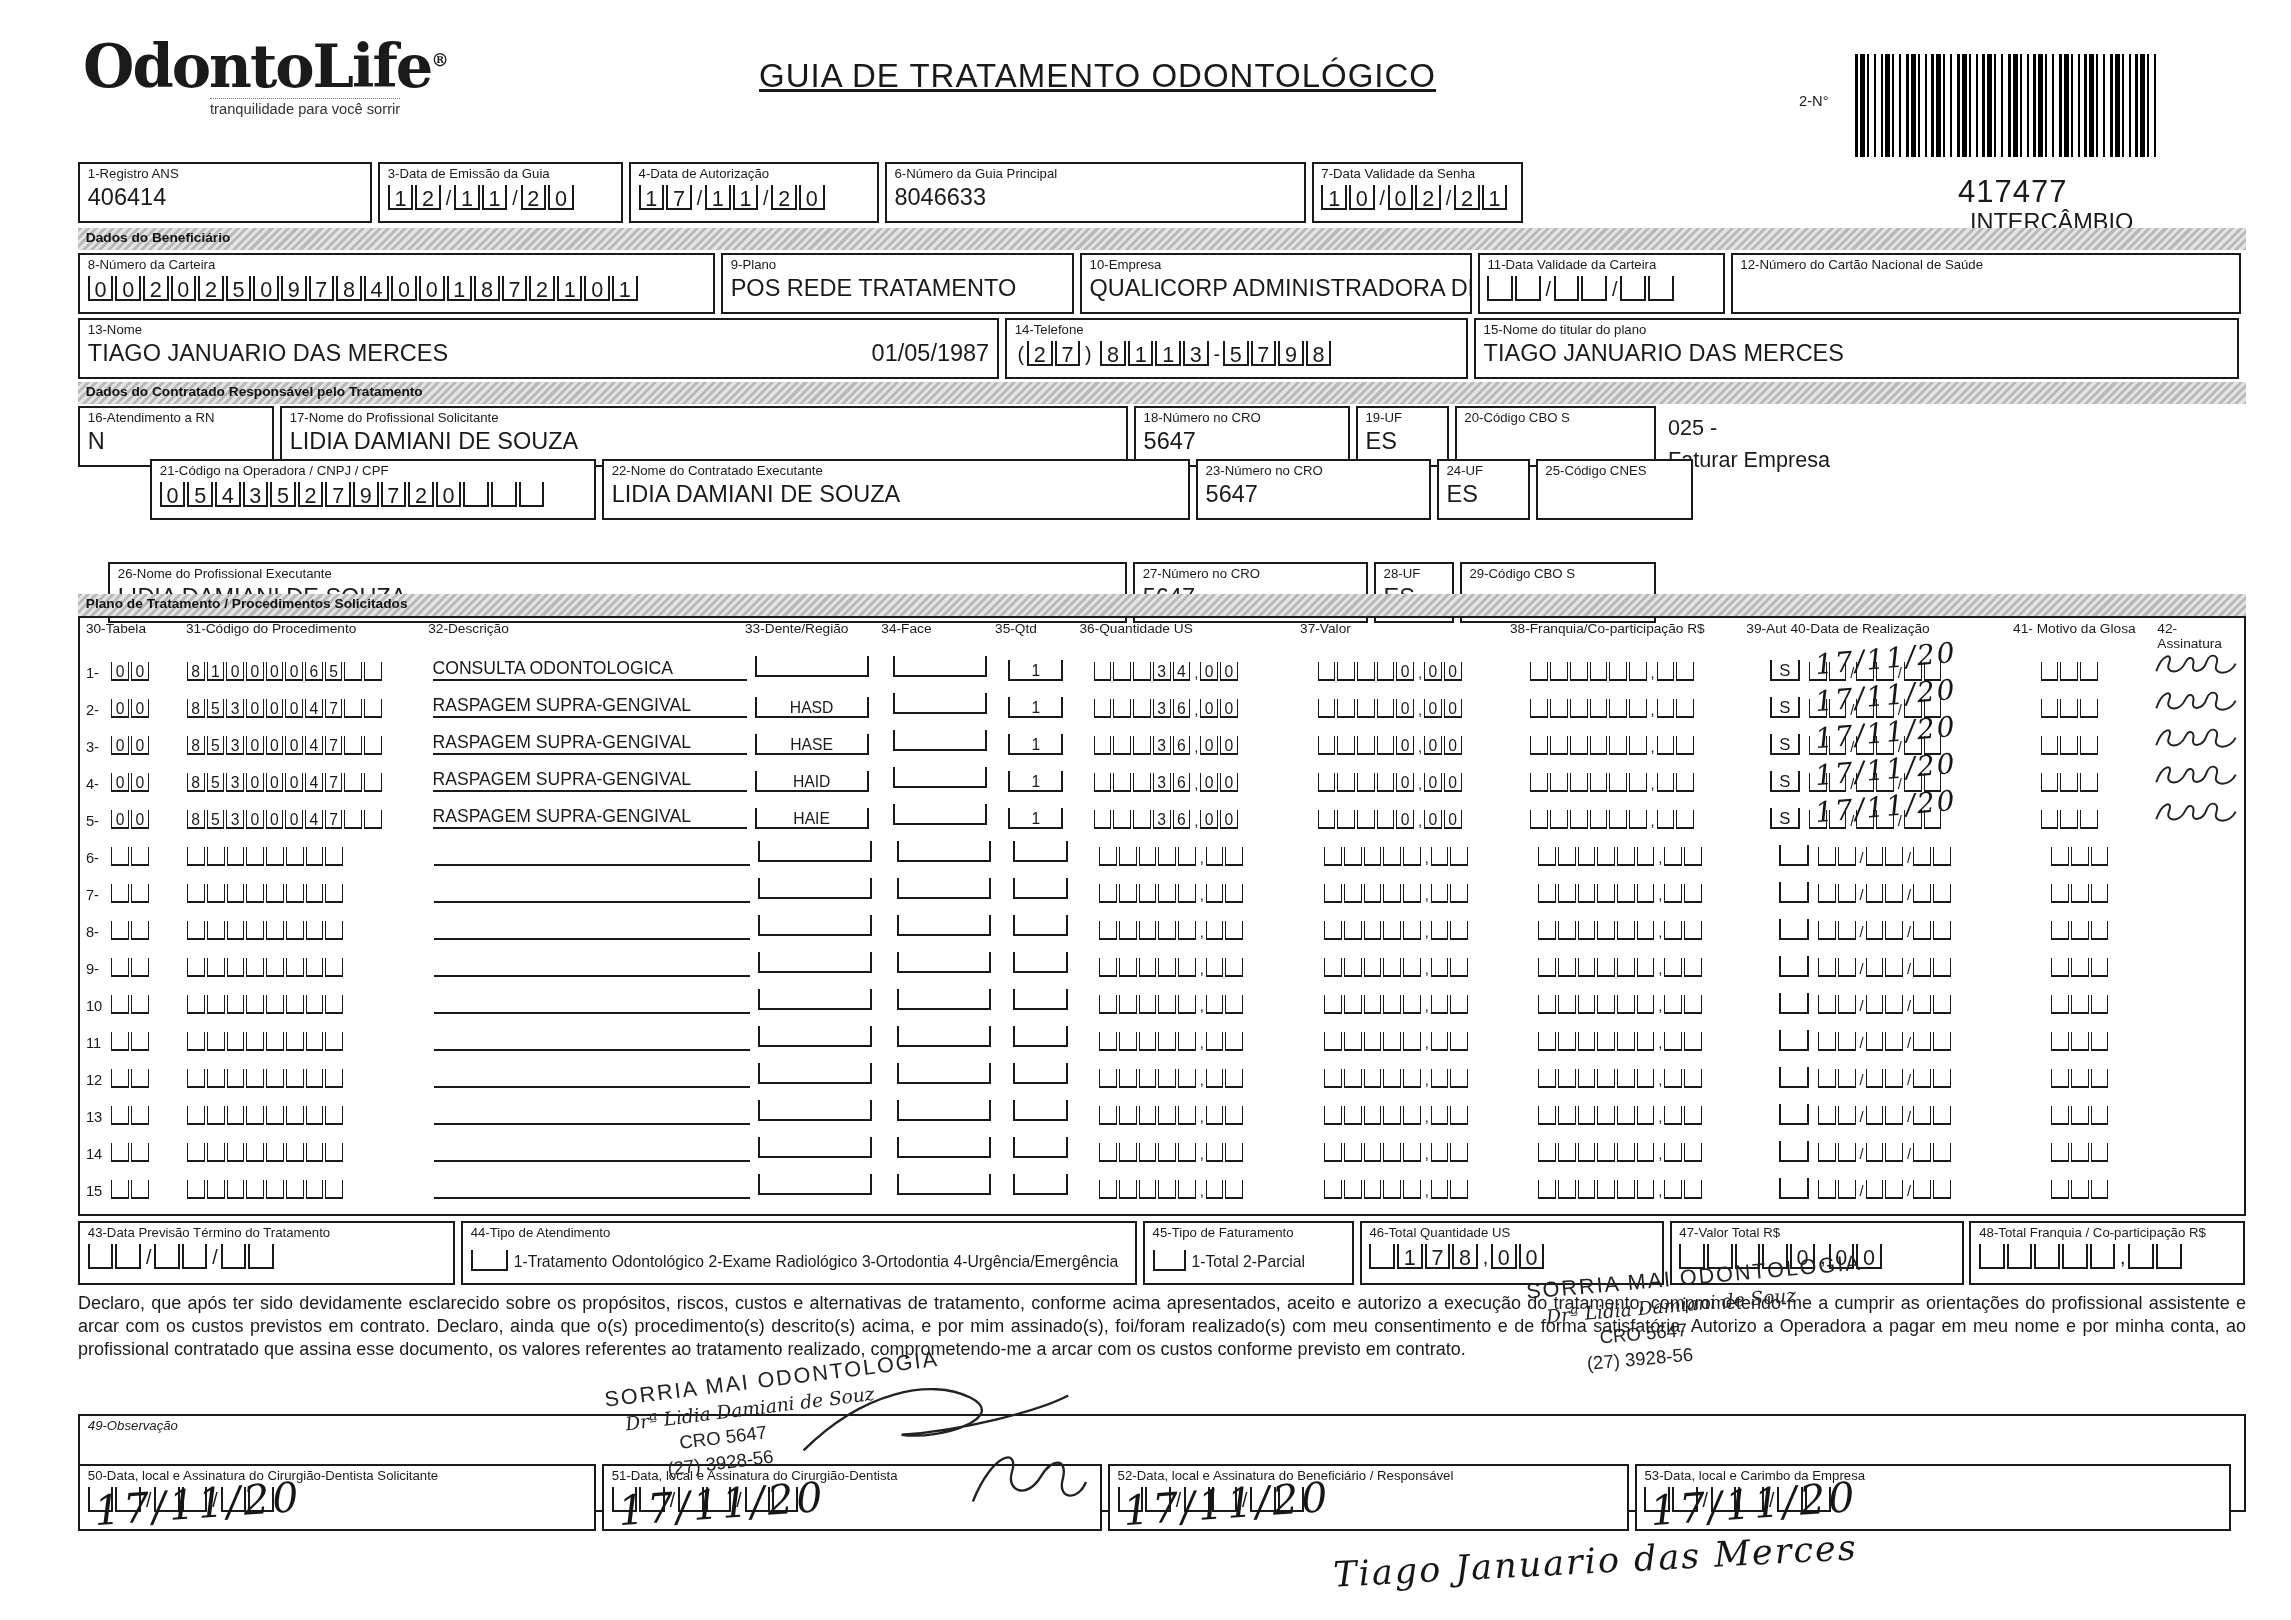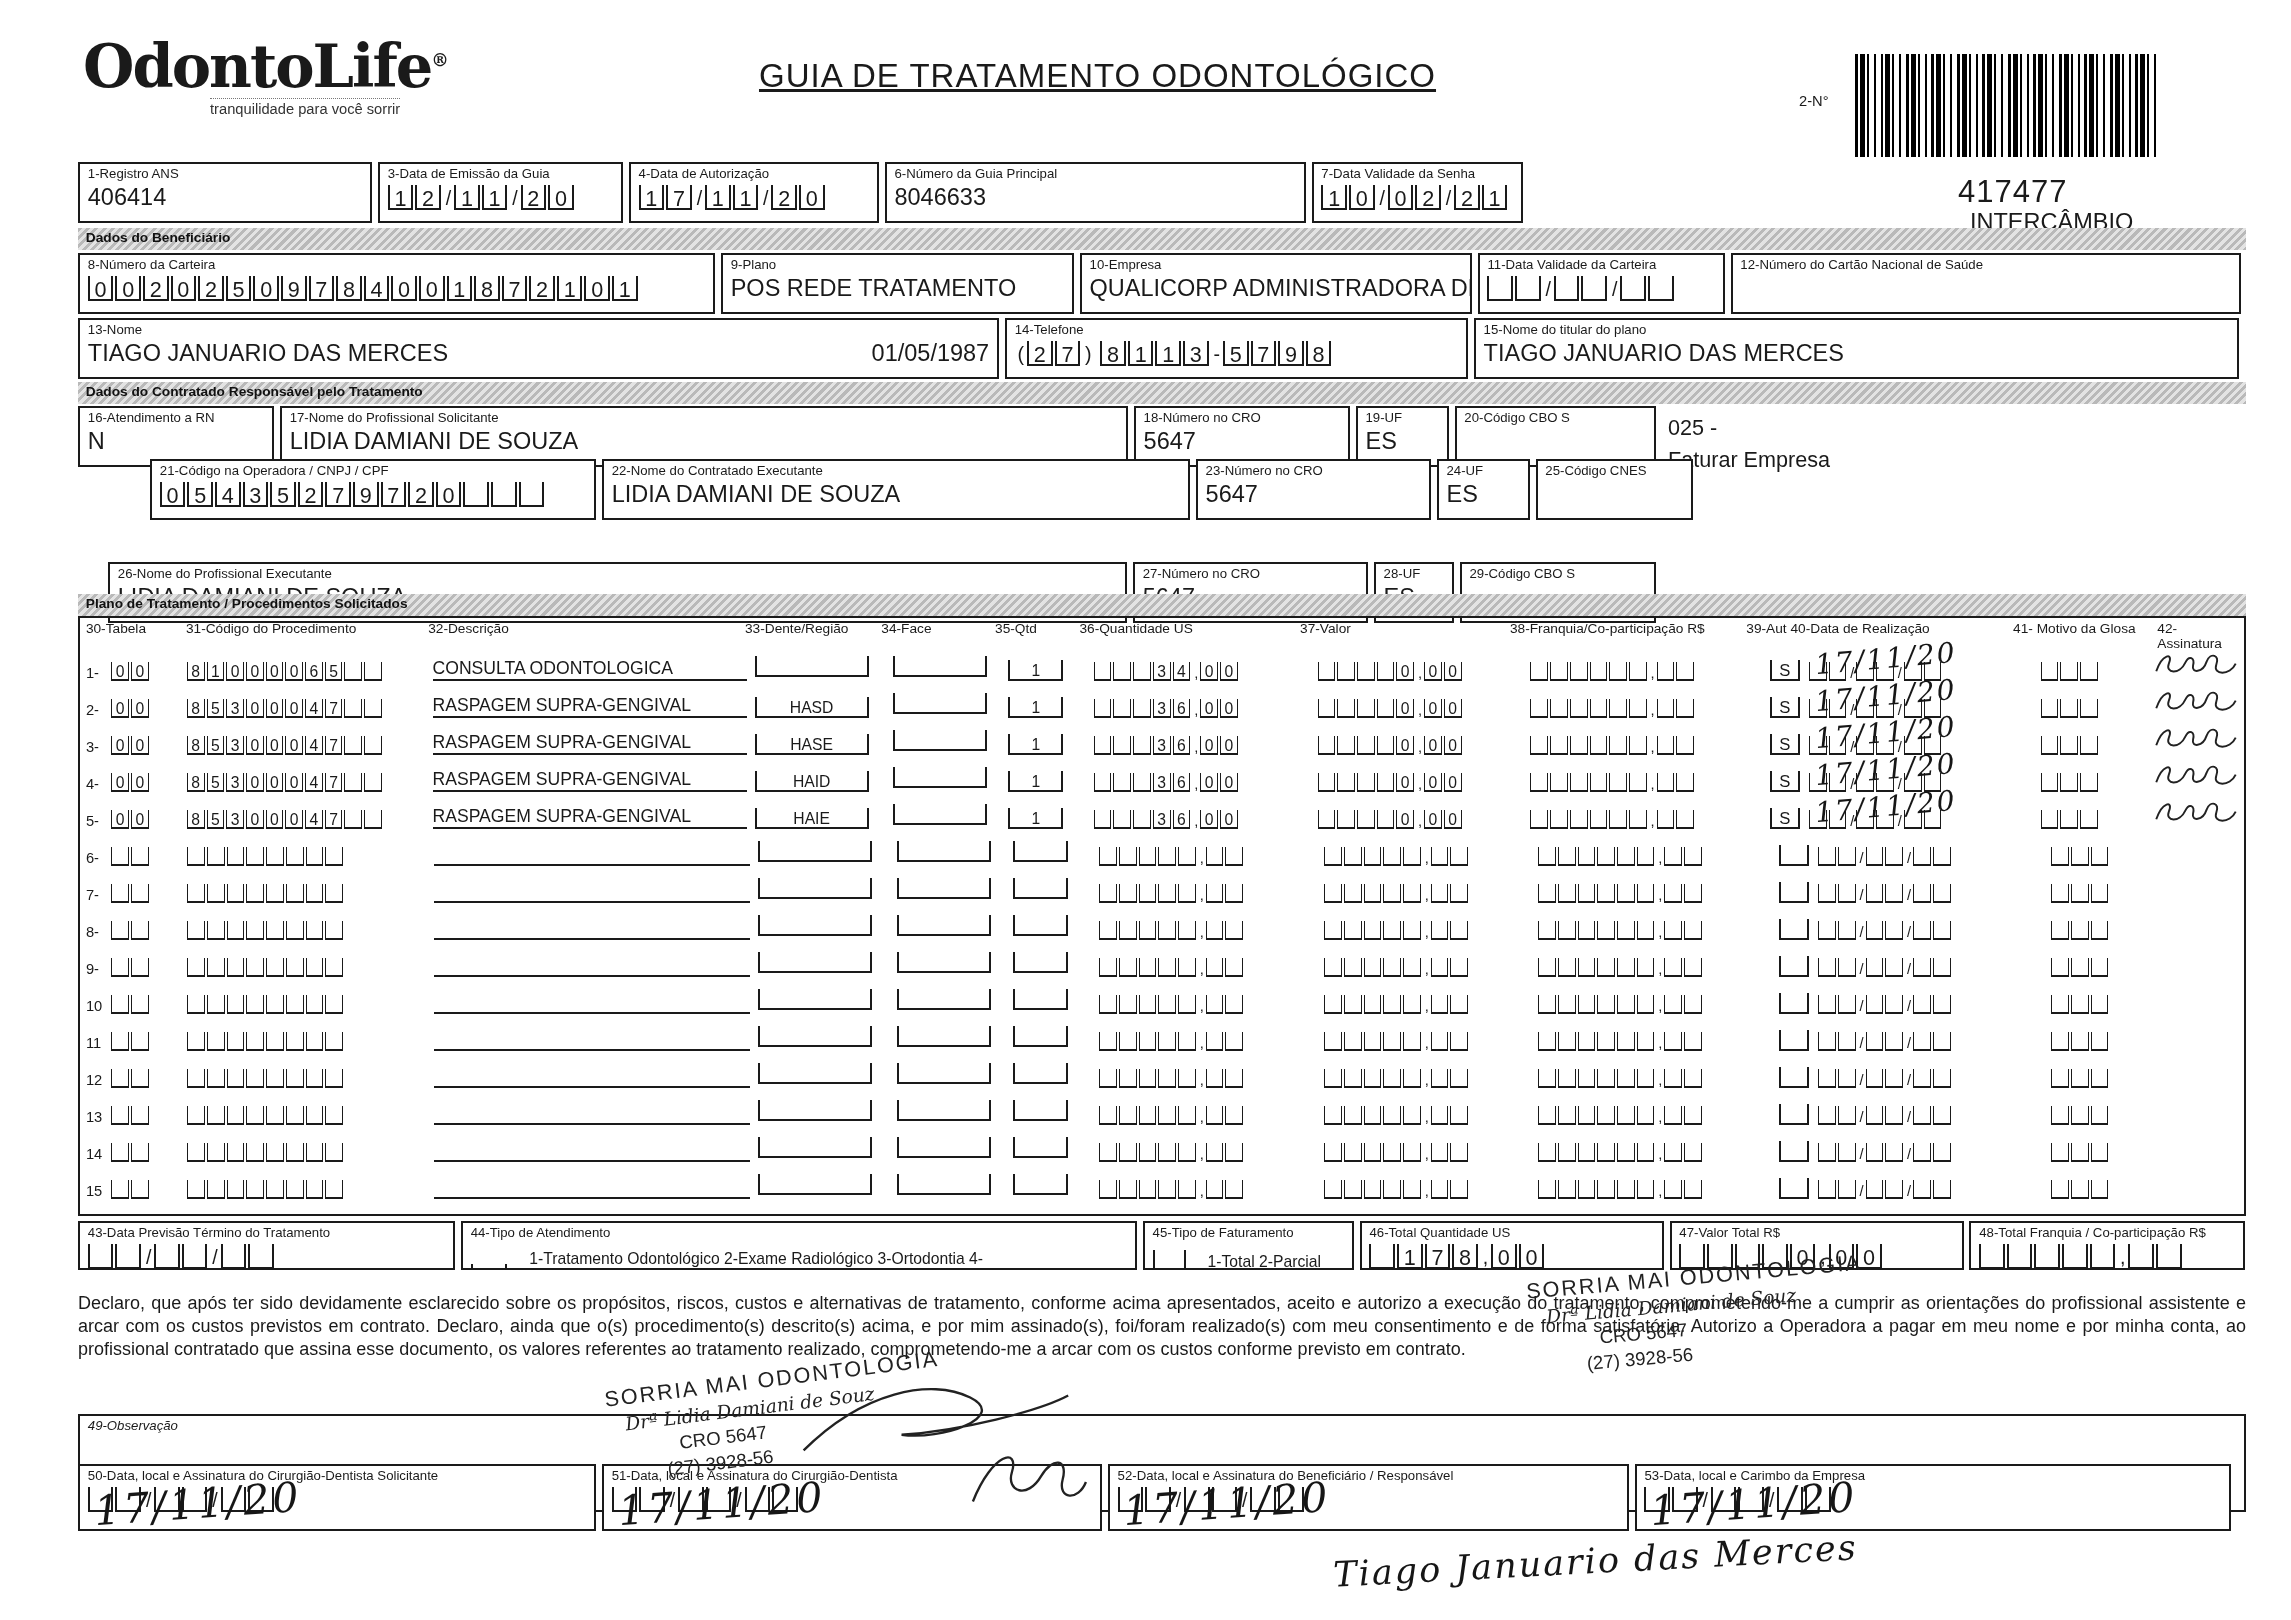--- a/index.html
+++ b/index.html
@@ -59,21 +59,21 @@
            background:repeating-linear-gradient(90deg,#000 0 2.9px,#fff 2.9px 4.9px,#000 4.9px 9.8px,
              #fff 9.8px 11.8px,#000 11.8px 13.7px,#fff 13.7px 18.6px,#000 18.6px 20.6px,#fff 20.6px 25.5px);}
   .guide-num{position:absolute;left:1958px;top:174px;font-size:31px;letter-spacing:1px;}
   .guide-type{position:absolute;left:1970px;top:209px;font-size:23.5px;}
   
   .note025{position:absolute;left:1668px;top:412px;font-size:21.6px;line-height:1.5;}
   .decl{position:absolute;left:78px;top:1292px;width:2168px;font-size:18px;
         line-height:1.28;text-align:justify;}
   .stamp{position:absolute;font-size:18.6px;line-height:1.35;color:#222;white-space:nowrap;}
   .stamp .s1{font-size:21.6px;letter-spacing:2px;}
-  .opts{font-size:15.7px;display:inline-block;margin-left:22px;vertical-align:bottom;}
+  .opts{font-size:15.7px;display:inline-block;margin-left:6px;vertical-align:bottom;}
   .chkrow{display:flex;align-items:flex-end;margin-top:9.8px;}
   .sigsvg{vertical-align:bottom;}
 </style>
 </head>
 <body>
 
 <div class="page">
 
   <div style="position:absolute;left:83px;top:37px;">
     <div class="logo-text"><span>OdontoLife</span><span class="reg">®</span></div>
@@ -576,21 +576,21 @@
         <span class="hand hand-sm c-hand"></span>
       </span>
       <span class="comb sm c-glo col-glo"><span class="cc">&nbsp;</span><span class="cc">&nbsp;</span><span class="cc">&nbsp;</span></span>
       <span class="col-sig c-sig">
         
       </span>
     </div>
   </div>
   </div>
 
-  <div class="frow" style="left:78px;top:1221px;height:49px;">
+  <div class="frow" style="left:78px;top:1221px;height:64px;">
     <div class="fbox" style="width:377px">
       <div class="flabel">43-Data Previsão Término do Tratamento</div>
       <div class="comb"><span class="cc">&nbsp;</span><span class="cc">&nbsp;</span><span class="cs">/</span><span class="cc">&nbsp;</span><span class="cc">&nbsp;</span><span class="cs">/</span><span class="cc">&nbsp;</span><span class="cc">&nbsp;</span></div>
     </div>
     <div class="fbox" style="width:676px">
       <div class="flabel">44-Tipo de Atendimento</div>
       <div class="chkrow">
         <span class="bracket" style="width:33px"></span>
         <span class="opts">1-Tratamento Odontológico  2-Exame Radiológico  3-Ortodontia  4-Urgência/Emergência</span>
       </div>

